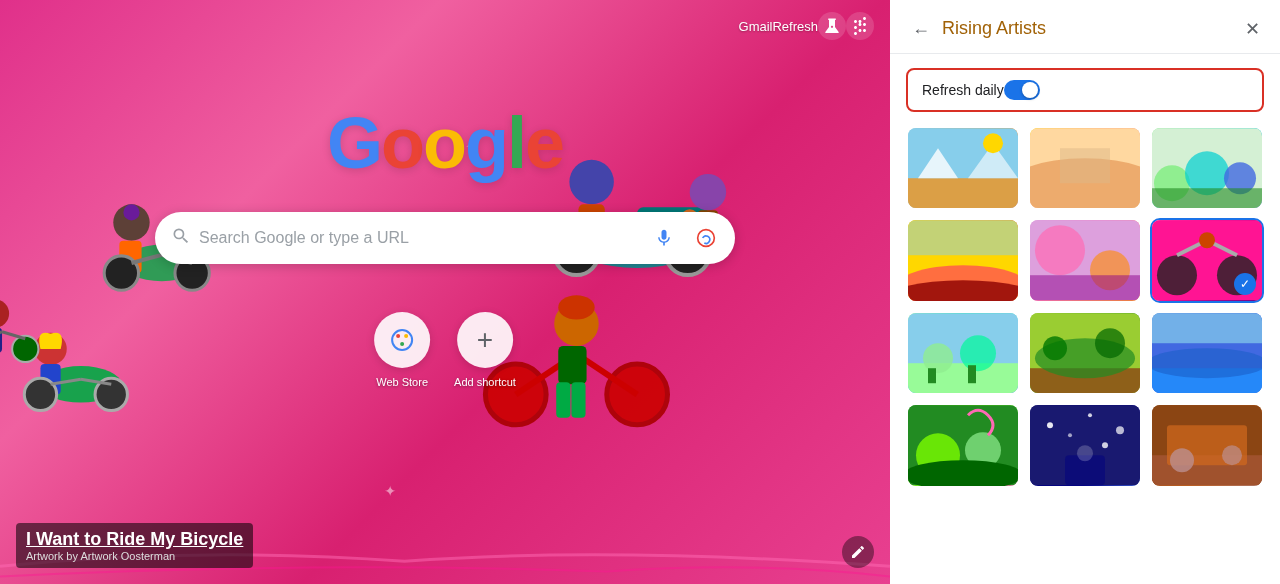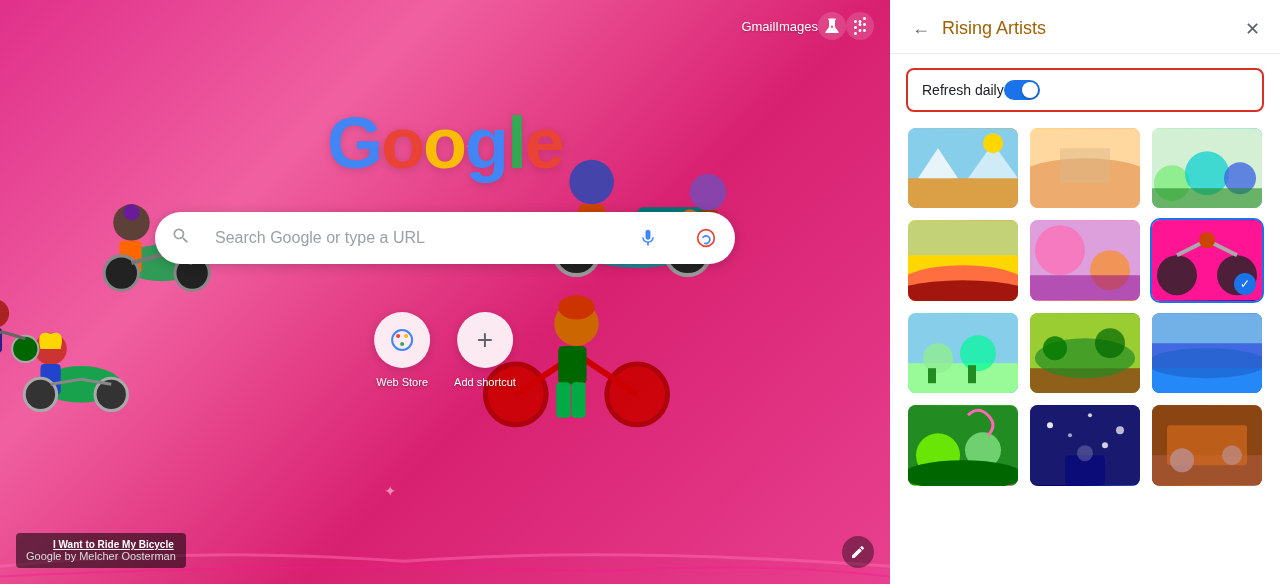--- a/index.html
+++ b/index.html
@@ -84,21 +84,21 @@
 
     .search-bar {
       width: 100%;
       height: 52px;
       background: #fff;
       border-radius: 26px;
       display: flex;
       align-items: center;
       padding: 0 12px 0 16px;
       box-shadow: 0 2px 12px rgba(0,0,0,0.2);
-      gap: 24px;
+      gap: 8px;
     }
 
     .search-icon-wrap {
       color: #9aa0a6;
       font-size: 18px;
       flex-shrink: 0;
     }
 
     .search-input {
       flex: 1;
@@ -170,24 +170,23 @@
       left: 16px;
       z-index: 10;
       background: rgba(0,0,0,0.55);
       padding: 6px 10px;
       border-radius: 4px;
       cursor: pointer;
     }
 
     .artwork-title {
       color: #fff;
-      font-size: 10px;
+      font-size: 18px;
       font-weight: 600;
       text-decoration: underline;
-      margin-left: 27px;
     }
 
     .artwork-author {
       color: #ddd;
       font-size: 11px;
     }
 
     
     .customize-btn {
       position: absolute;
@@ -441,21 +440,21 @@
     <path d="M0,560 Q200,540 400,555 Q600,540 880,560" stroke="#ff69b4" stroke-width="3" fill="none" opacity="0.5"></path>
     <path d="M0,570 Q300,555 600,565 Q750,555 880,570" stroke="#ff1493" stroke-width="2" fill="none" opacity="0.4"></path>
 
     <text x="200" y="230" fill="#fff" font-size="20" opacity="0.7">✦</text>
     <text x="460" y="150" fill="#fff" font-size="16" opacity="0.6">✦</text>
     <text x="380" y="490" fill="#fff" font-size="14" opacity="0.5">✦</text>
   </svg>
 
   <div class="newtab-nav">
     <a>Gmail</a>
-    <a>Images</a>
+    <a>Refresh</a>
     <div class="nav-icon">
       <svg width="18" height="18" viewBox="0 0 24 24" fill="currentColor">
           <path d="M7 2v2h1v9.27L3.12 20.02C2.78 20.62 3.2 21.35 3.9 21.35h16.2c.7 0 1.12-.73.78-1.33L16 13.27V4h1V2H7zm5 9.5c.83 0 1.5.67 1.5 1.5S12.83 14.5 12 14.5 10.5 13.83 10.5 13s.67-1.5 1.5-1.5z"></path>
         </svg>
     </div>
     <div class="nav-icon">
       <svg width="18" height="18" viewBox="0 0 24 24" fill="currentColor">
           <path d="M6 8c1.1 0 2-.9 2-2s-.9-2-2-2-2 .9-2 2 .9 2 2 2zm0 4c-1.1 0-2 .9-2 2s.9 2 2 2 2-.9 2-2-.9-2-2-2zm0 8c-1.1 0-2 .9-2 2s.9 2 2 2 2-.9 2-2-.9-2-2-2zm6-16c-1.1 0-2 .9-2 2s.9 2 2 2 2-.9 2-2-.9-2-2-2zm0 4c-1.1 0-2 .9-2 2s.9 2 2 2 2-.9 2-2-.9-2-2-2zm0 8c-1.1 0-2 .9-2 2s.9 2 2 2 2-.9 2-2-.9-2-2-2zm6-12c1.1 0 2-.9 2-2s-.9-2-2-2-2 .9-2 2 .9 2 2 2zm0 4c-1.1 0-2 .9-2 2s.9 2 2 2 2-.9 2-2-.9-2-2-2zm0 8c-1.1 0-2 .9-2 2s.9 2 2 2 2-.9 2-2-.9-2-2-2z"></path>
         </svg>
     </div>
@@ -500,21 +499,21 @@
       <span class="shortcut-label">Web Store</span>
     </div>
     <div class="shortcut-item">
       <div class="shortcut-icon" style="font-size:28px;color:#5f6368;">+</div>
       <span class="shortcut-label">Add shortcut</span>
     </div>
   </div>
 
   <div class="artwork-credit">
     <div class="artwork-title">I Want to Ride My Bicycle</div>
-    <div class="artwork-author">Google by Melcher Oosterman</div>
+    <div class="artwork-author">Artwork by Artwork Oosterman</div>
   </div>
 
   <button class="customize-btn">
     <svg width="16" height="16" viewBox="0 0 24 24" fill="white">
         <path d="M3 17.25V21h3.75L17.81 9.94l-3.75-3.75L3 17.25zM20.71 7.04c.39-.39.39-1.02 0-1.41l-2.34-2.34c-.39-.39-1.02-.39-1.41 0l-1.83 1.83 3.75 3.75 1.83-1.83z"></path>
       </svg>
   </button>
 </div>
 
 <div class="customize-panel">

